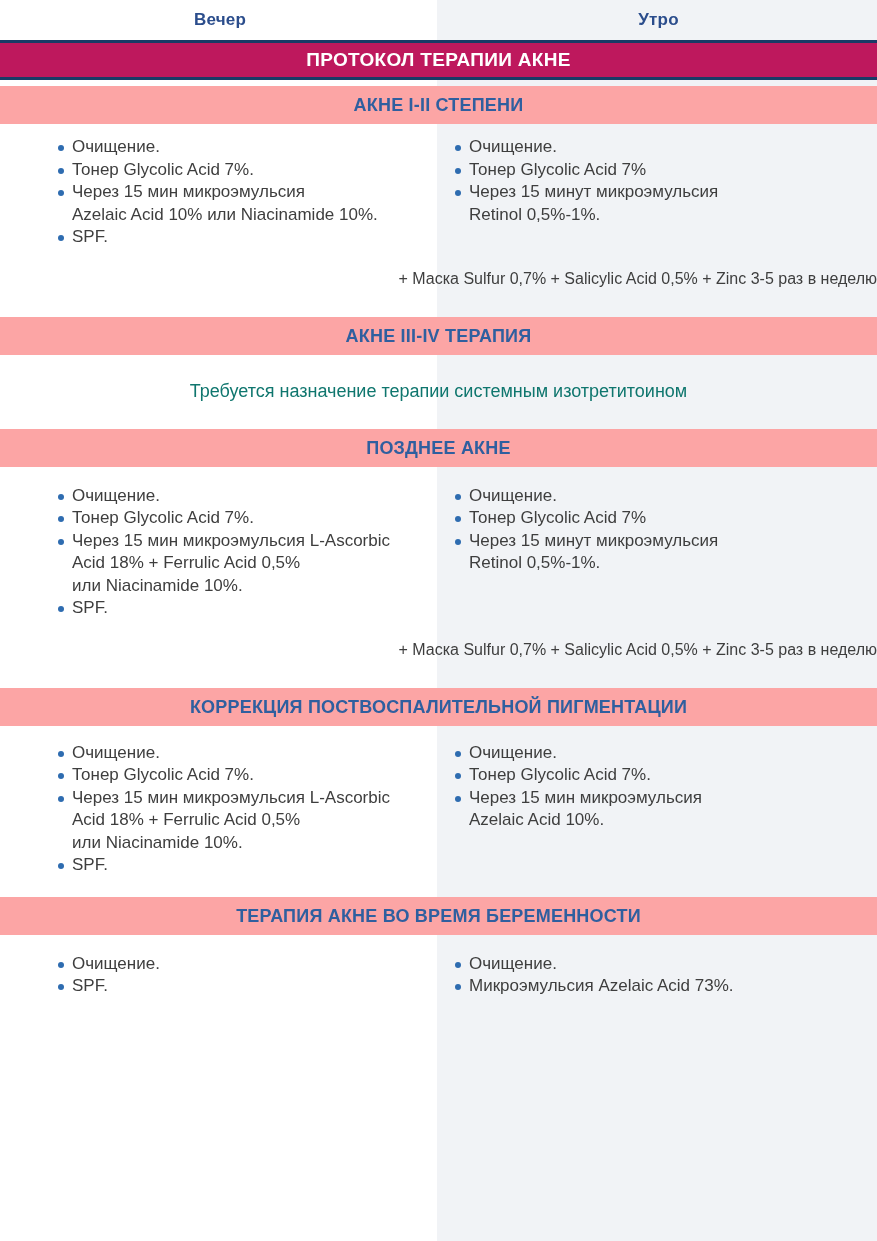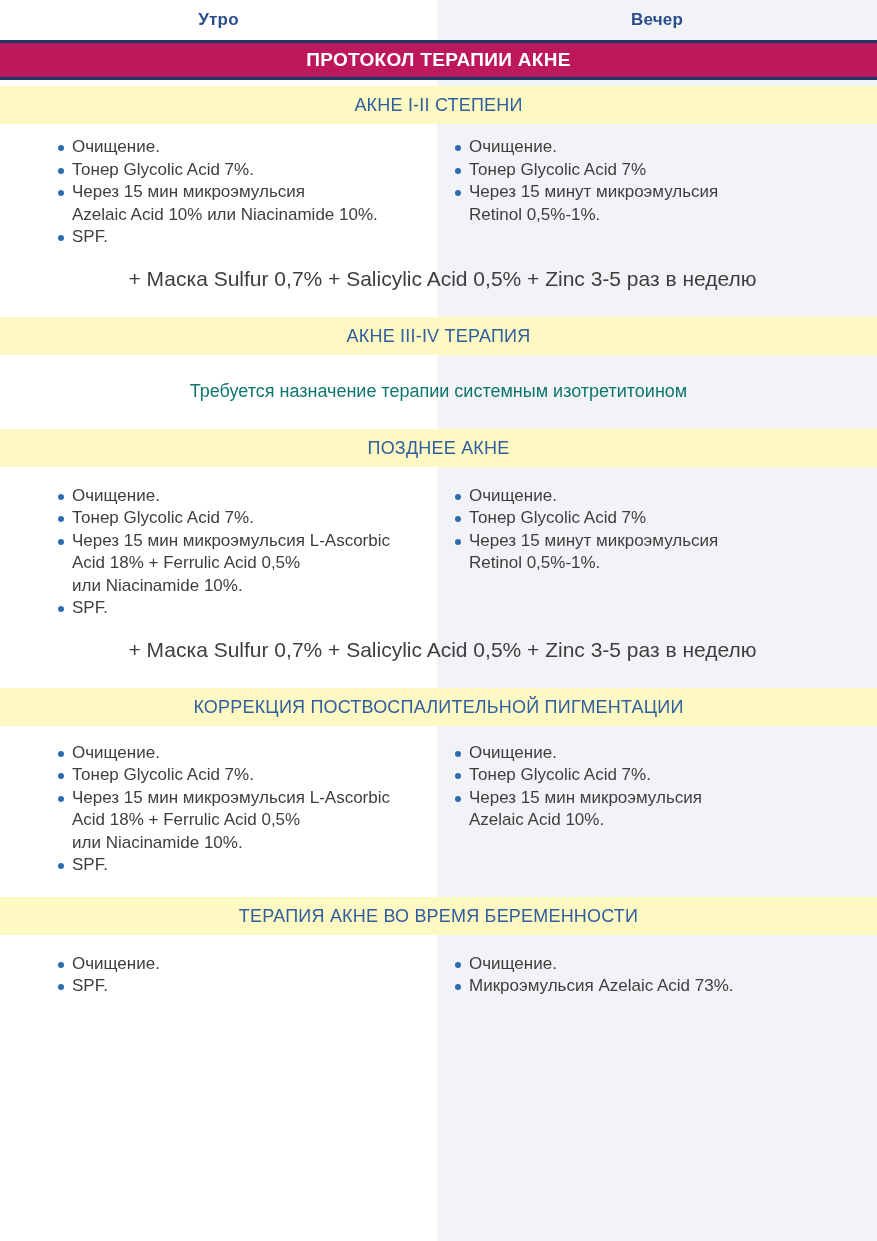--- a/index.html
+++ b/index.html
@@ -26,22 +26,22 @@
   .title-band{
     height:34px;line-height:34px;
     background:#be185d;
     border-top:3px solid #1a3a66;border-bottom:3px solid #1a3a66;
     color:#ffffff;font-size:19px;font-weight:bold;text-align:center;letter-spacing:.3px;
   }
   .gap6{height:6px;}
 
   .section-band{
     height:38px;line-height:38px;
-    background:#fef9c3;
-    color:#2f5f9f;font-size:18px;font-weight:normal;text-align:center;letter-spacing:.2px;
+    background:#fca5a5;
+    color:#2f5f9f;font-size:18px;font-weight:bold;text-align:center;letter-spacing:.2px;
   }
 
   .row{display:flex;}
   .row .col{box-sizing:border-box;}
   .row .col.morning{width:437px;padding:12px 14px 0 58px;}
   .row .col.evening{width:440px;padding:12px 14px 0 18px;}
   .row.r2 .col{padding-top:18px;}
   .row.r3 .col{padding-top:16px;}
   .row.r4 .col{padding-top:18px;}
   .row.r3{margin-bottom:20px;}
@@ -50,42 +50,42 @@
   .dot{
     flex:0 0 6px;width:6px;height:6px;border-radius:50%;
     background:#2e6cb0;margin:9px 8px 0 0;
   }
   .txt{
     font-size:17px;line-height:22.5px;color:#3e3e3e;
     white-space:pre-line;
   }
 
   .footnote{
-    text-align:center;font-size:21px;color:#3e3e3e;line-height:23px;
+    text-align:right;font-size:16px;color:#3e3e3e;line-height:23px;
     margin:18px 0 27px 0;
     padding-left:8px;
   }
   .note{
     text-align:center;font-size:18px;color:#0f766e;line-height:23px;
     margin:25px 0 26px 0;
   }
 </style>
 </head>
 <body>
 
 <div class="page">
   <div class="right-col-bg"></div>
   <div class="content">
 
     <div class="col-header">
+      <div class="cell right">
+        <span>Вечер</span>
+      </div>
       <div class="cell">
         <span>Утро</span>
-      </div>
-      <div class="cell right">
-        <span>Вечер</span>
       </div>
     </div>
 
     <div class="title-band">ПРОТОКОЛ ТЕРАПИИ АКНЕ</div>
     <div class="gap6"></div>
 
     <div class="section-band">АКНЕ I-II СТЕПЕНИ</div>
     <div class="row r1">
       <div class="col morning">
         <div class="item">

